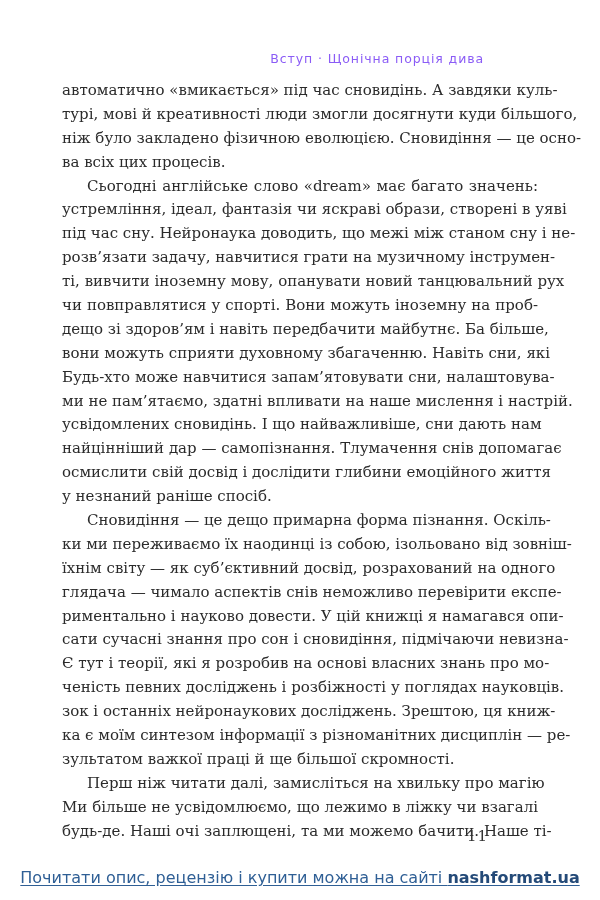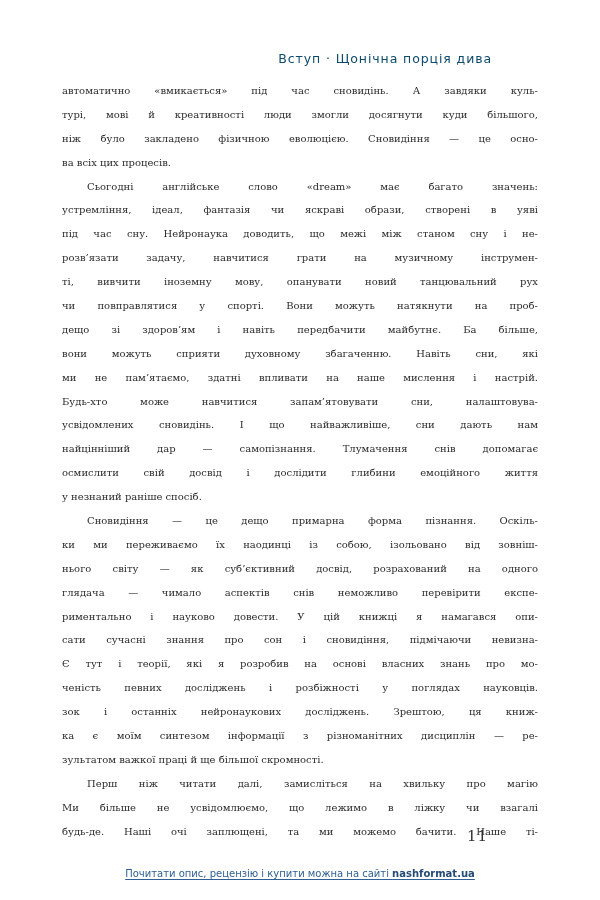--- a/index.html
+++ b/index.html
@@ -11,39 +11,39 @@
       width: 600px;
       height: 900px;
       position: relative;
       overflow: hidden;
       font-family: "DejaVu Serif", "Liberation Serif", serif;
       color: #2b2b2b;
     }
     .running-head {
       position: absolute;
       top: 51px;
-      right: 108px;
+      right: 116px;
       font-family: "DejaVu Sans", "Liberation Sans", sans-serif;
       font-size: 12.5px;
       letter-spacing: 0.9px;
-      color: #0c4a6e;
+      color: #8b5cf6;
       white-space: nowrap;
       margin-left: 9px;
     }
     .body-text {
       position: absolute;
       top: 79px;
       left: 62px;
       width: 476px;
     }
     .line {
       display: block;
       height: 23.9px;
       line-height: 23.9px;
-      font-size: 10px;
+      font-size: 15px;
       white-space: nowrap;
       text-align: justify;
       text-align-last: justify;
       letter-spacing: 0;
     }
     .line.last {
       text-align-last: left;
     }
     .line.indent {
       padding-left: 25px;
@@ -58,21 +58,21 @@
       letter-spacing: 1px;
       color: #333;
     }
     .promo-link {
       position: absolute;
       top: 868px;
       left: 0;
       width: 600px;
       text-align: center;
       font-family: "DejaVu Sans", "Liberation Sans", sans-serif;
-      font-size: 10px;
+      font-size: 16px;
       color: #2f5f95;
       white-space: nowrap;
     }
     .promo-link a {
       color: #2f5f95;
       text-decoration: underline;
       text-underline-offset: 2px;
     }
     .promo-link b {
       font-weight: bold;
@@ -92,35 +92,35 @@
     <span class="line">ніж було закладено фізичною еволюцією. Сновидіння — це осно-</span>
     <span class="line last">ва всіх цих процесів.</span>
   </div>
 
   <div>
     <span class="line indent">Сьогодні англійське слово «dream» має багато значень:</span>
     <span class="line">устремління, ідеал, фантазія чи яскраві образи, створені в уяві</span>
     <span class="line">під час сну. Нейронаука доводить, що межі між станом сну і не-</span>
     <span class="line">розв’язати задачу, навчитися грати на музичному інструмен-</span>
     <span class="line">ті, вивчити іноземну мову, опанувати новий танцювальний рух</span>
-    <span class="line">чи повправлятися у спорті. Вони можуть натякнути на проб-</span>
+    <span class="line">чи повправлятися у спорті. Вони можуть іноземну на проб-</span>
     <span class="line">дещо зі здоров’ям і навіть передбачити майбутнє. Ба більше,</span>
     <span class="line">вони можуть сприяти духовному збагаченню. Навіть сни, які</span>
+    <span class="line">Будь-хто може навчитися запам’ятовувати сни, налаштовува-</span>
     <span class="line">ми не пам’ятаємо, здатні впливати на наше мислення і настрій.</span>
-    <span class="line">Будь-хто може навчитися запам’ятовувати сни, налаштовува-</span>
     <span class="line">усвідомлених сновидінь. І що найважливіше, сни дають нам</span>
     <span class="line">найцінніший дар — самопізнання. Тлумачення снів допомагає</span>
     <span class="line">осмислити свій досвід і дослідити глибини емоційного життя</span>
     <span class="line last">у незнаний раніше спосіб.</span>
   </div>
 
   <div>
     <span class="line indent">Сновидіння — це дещо примарна форма пізнання. Оскіль-</span>
     <span class="line">ки ми переживаємо їх наодинці із собою, ізольовано від зовніш-</span>
-    <span class="line">нього світу — як суб’єктивний досвід, розрахований на одного</span>
+    <span class="line">їхнім світу — як суб’єктивний досвід, розрахований на одного</span>
     <span class="line">глядача — чимало аспектів снів неможливо перевірити експе-</span>
     <span class="line">риментально і науково довести. У цій книжці я намагався опи-</span>
     <span class="line">сати сучасні знання про сон і сновидіння, підмічаючи невизна-</span>
     <span class="line">Є тут і теорії, які я розробив на основі власних знань про мо-</span>
     <span class="line">ченість певних досліджень і розбіжності у поглядах науковців.</span>
     <span class="line">зок і останніх нейронаукових досліджень. Зрештою, ця книж-</span>
     <span class="line">ка є моїм синтезом інформації з різноманітних дисциплін — ре-</span>
     <span class="line last">зультатом важкої праці й ще більшої скромності.</span>
   </div>
 

